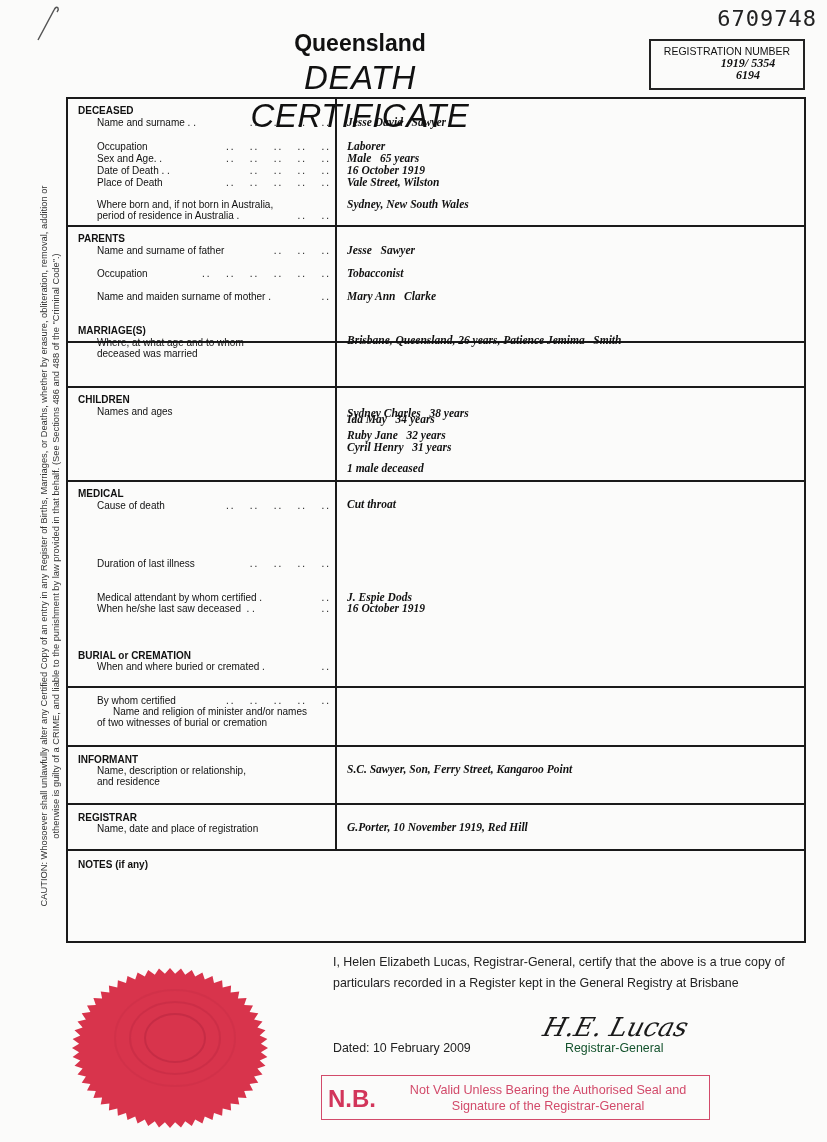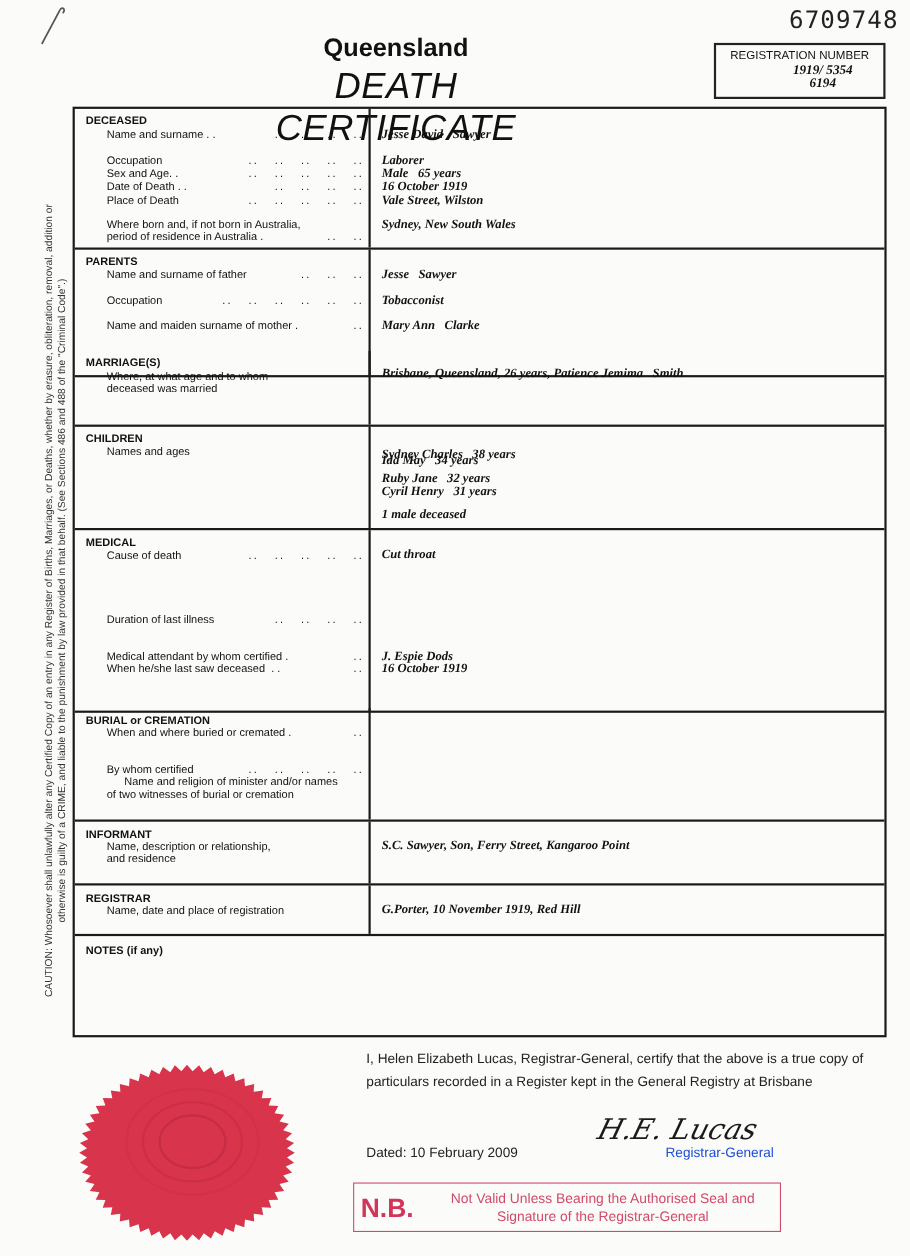--- a/index.html
+++ b/index.html
@@ -48,21 +48,21 @@
 
   .certify {
     position: absolute; left: 333px; top: 952px; width: 460px;
     font-size: 12.4px; line-height: 20.5px; color: #222;
   }
   .dated { position: absolute; left: 333px; top: 1041px; font-size: 12.4px; color: #222; }
   .signature {
     position: absolute; left: 544px; top: 1012px;
     font-family: "DejaVu Serif", serif; font-style: italic; font-size: 26px; color: #1a1a1a; transform: skewX(-15deg);
   }
-  .reg-general { position: absolute; left: 565px; top: 1041px; font-size: 12.4px; color: #1d4ed8; margin-left: 40px; }
+  .reg-general { position: absolute; left: 565px; top: 1041px; font-size: 12.4px; color: #14532d; }
 
   .nb-box {
     position: absolute; left: 321px; top: 1075px; width: 389px; height: 45px;
     border: 1.5px solid #d24a6a; box-sizing: border-box;
   }
   .nb { position: absolute; left: 6px; top: 9px; font-size: 24px; font-weight: bold; color: #d2355a; }
   .nb-text { position: absolute; left: 76px; top: 6px; width: 300px; text-align: center; font-size: 12.6px; line-height: 16px; color: #d24a6a; }
 
   .seal { position: absolute; left: 70px; top: 968px; width: 200px; height: 160px; }
 </style>
@@ -146,21 +146,21 @@
     </div>
     <div class="rcol">
       <div class="val-line" style="top:20px;">Sydney Charles   38 years</div>
       <div class="val-line" style="top:26px;">Ida May   34 years</div>
       <div class="val-line" style="top:42px;">Ruby Jane   32 years</div>
       <div class="val-line" style="top:54px;">Cyril Henry   31 years</div>
       <div class="val-line" style="top:75px;">1 male deceased</div>
     </div>
   </div>
 
-  <div class="section" style="top:383px; height:166px;">
+  <div class="section" style="top:383px; height:206px;">
     <div class="lcol">
       <div class="sec-h" style="top:6px;">MEDICAL</div>
       <div class="lbl-line" style="top:18px;"><span>Cause of death</span><span class="dots">..   ..   ..   ..   ..</span></div>
       <div class="lbl-line" style="top:76px;"><span>Duration of last illness</span><span class="dots">..   ..   ..   ..</span></div>
       <div class="lbl-line" style="top:110px;"><span>Medical attendant by whom certified .</span><span class="dots">..</span></div>
       <div class="lbl-line" style="top:121px;"><span>When he/she last saw deceased  . .</span><span class="dots">..</span></div>
     </div>
     <div class="rcol">
       <div class="val-line" style="top:17px;">Cut throat</div>
       <div class="val-line" style="top:76px;"></div>

